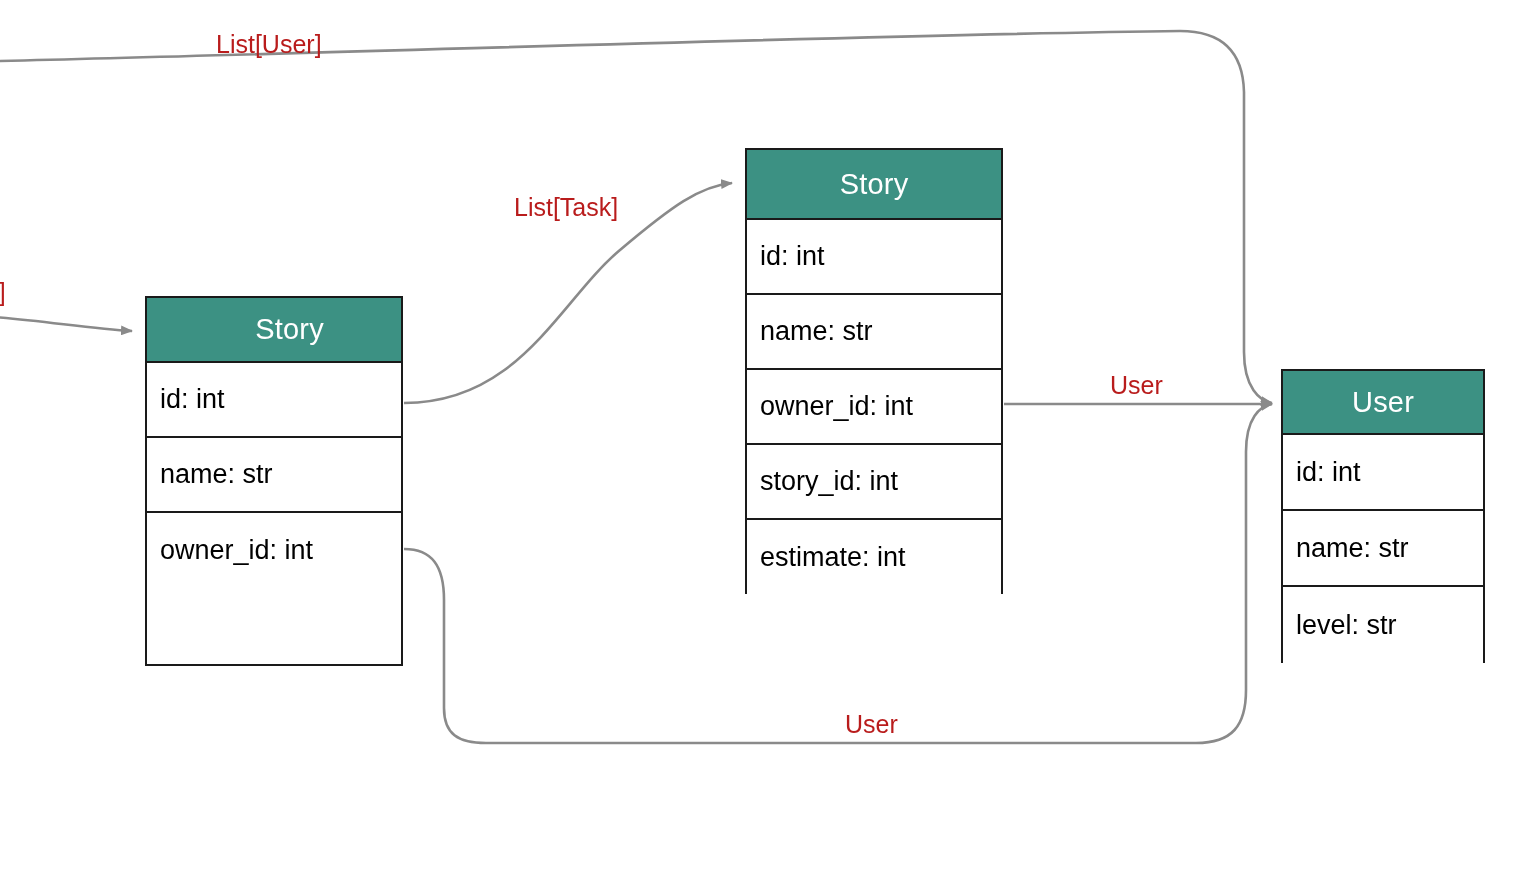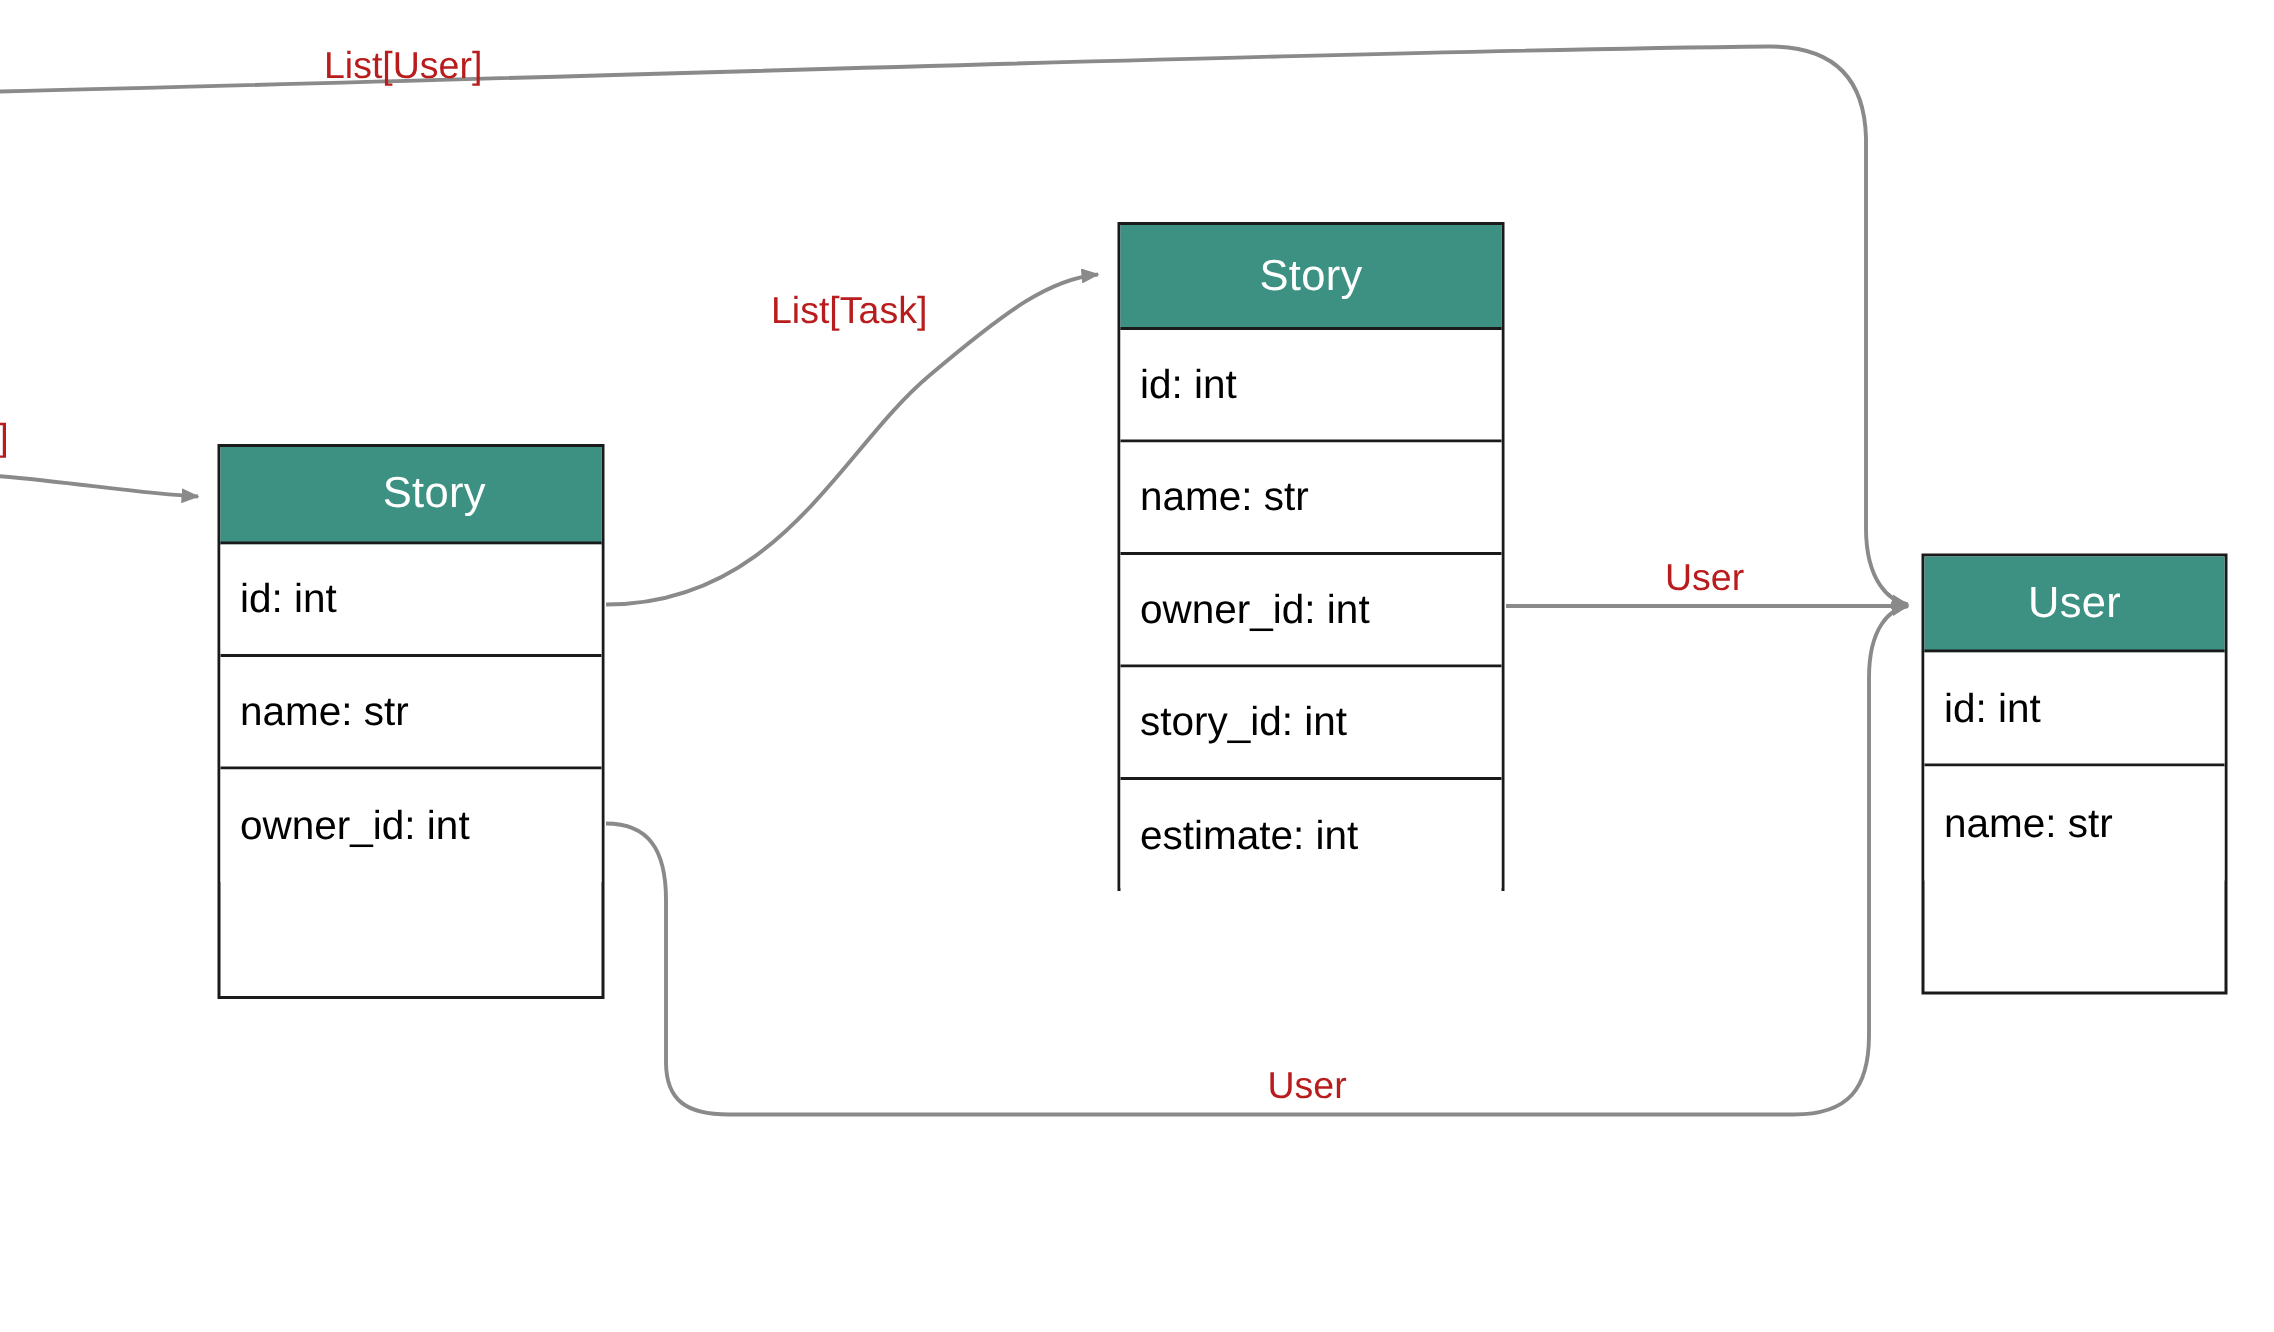--- a/index.html
+++ b/index.html
@@ -128,15 +128,16 @@
     <div class="entity-field">name: str</div>
     <div class="entity-field">owner_id: int</div>
     <div class="entity-field">story_id: int</div>
     <div class="entity-field">estimate: int</div>
   </div>
 
   <div class="entity" id="entity-user">
     <div class="entity-header">User</div>
     <div class="entity-field">id: int</div>
     <div class="entity-field">name: str</div>
+    <div class="entity-field">level: str</div>
   </div>
 
 </div>
 
 </body></html>

